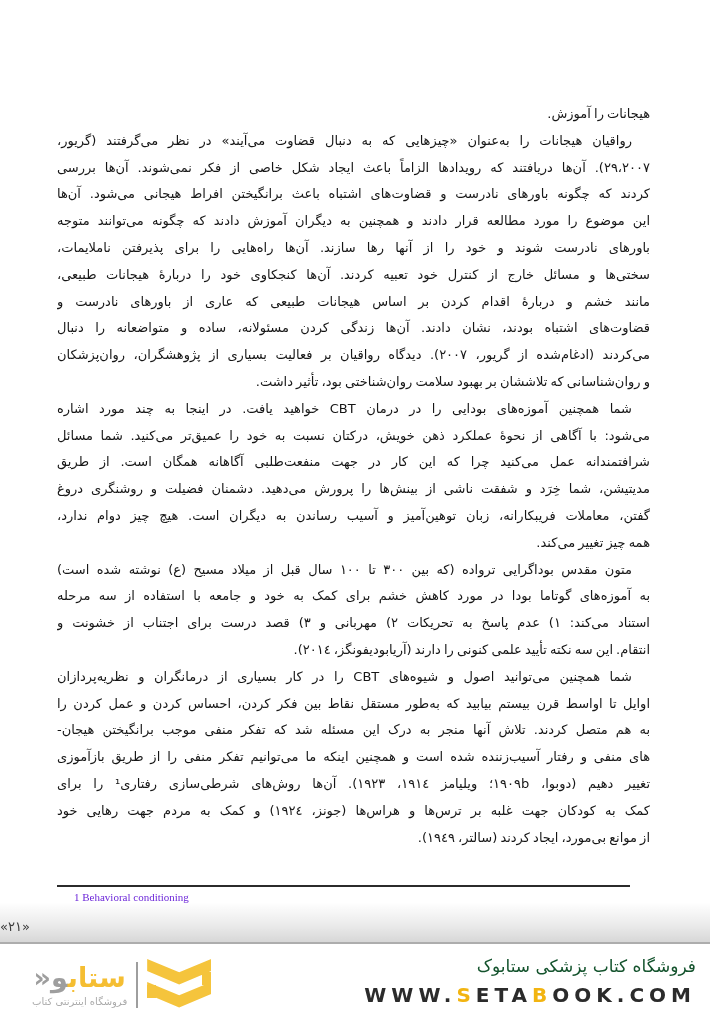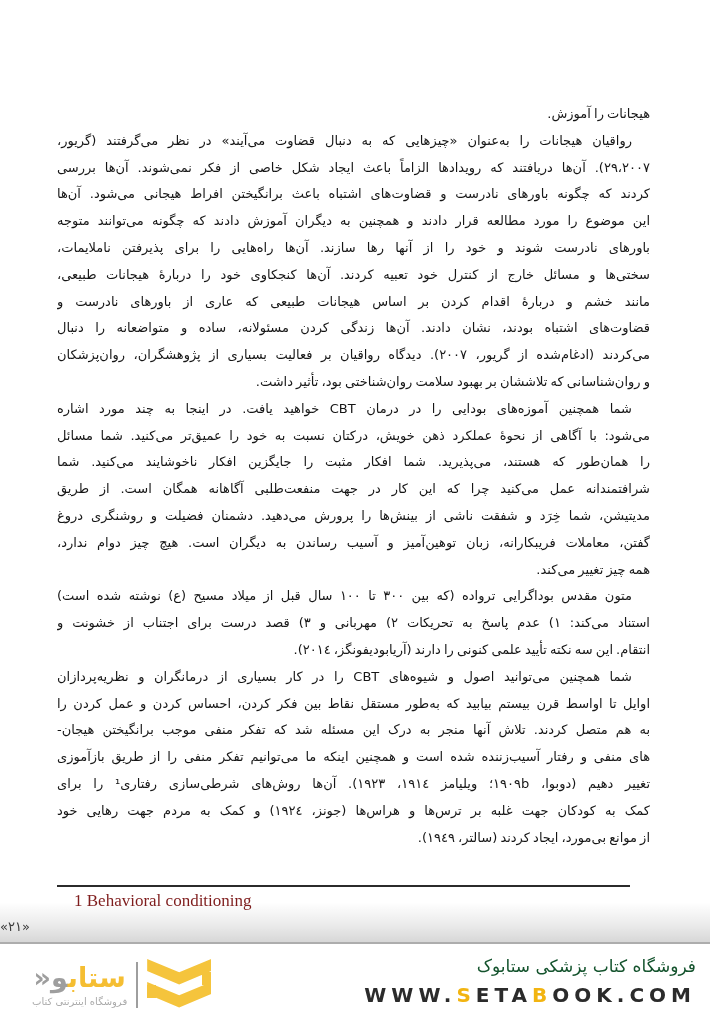--- a/index.html
+++ b/index.html
@@ -19,21 +19,21 @@
   .line.last{text-align:right;text-align-last:right;}
   .line.indent{padding-right:18px;}
 
   #footnote-rule{
     position:absolute;left:57px;top:885px;width:573px;height:2px;
     background:#2b2b2b;
   }
   #footnote{
     position:absolute;left:74px;top:891px;direction:ltr;
     font-family:"Liberation Serif","DejaVu Serif",serif;
-    font-size:17px;color:#7f1d1d;
+    font-size:11px;color:#6d28d9;
   }
   #page-bottom-shade{
     position:absolute;left:0;right:0;top:902px;height:41px;
     background:linear-gradient(to bottom,rgba(0,0,0,0) 0%,rgba(0,0,0,0.08) 55%,rgba(0,0,0,0.16) 100%);
   }
   #page-number{
     position:absolute;left:0;right:0;top:919px;text-align:left;
     font-size:13px;color:#3a3a3a;z-index:2;
   }
   #page-footer-divider{
@@ -83,26 +83,26 @@
     <div class="line">کردند که چگونه باورهای نادرست و قضاوت‌های اشتباه باعث برانگیختن افراط هیجانی می‌شود. آن‌ها</div>
     <div class="line">این موضوع را مورد مطالعه قرار دادند و همچنین به دیگران آموزش دادند که چگونه می‌توانند متوجه</div>
     <div class="line">باورهای نادرست شوند و خود را از آنها رها سازند. آن‌ها راه‌هایی را برای پذیرفتن ناملایمات،</div>
     <div class="line">سختی‌ها و مسائل خارج از کنترل خود تعبیه کردند. آن‌ها کنجکاوی خود را دربارهٔ هیجانات طبیعی،</div>
     <div class="line">مانند خشم و دربارهٔ اقدام کردن بر اساس هیجانات طبیعی که عاری از باورهای نادرست و</div>
     <div class="line">قضاوت‌های اشتباه بودند، نشان دادند. آن‌ها زندگی کردن مسئولانه، ساده و متواضعانه را دنبال</div>
     <div class="line">می‌کردند (ادغام‌شده از گریور، ۲۰۰۷). دیدگاه رواقیان بر فعالیت بسیاری از پژوهشگران، روان‌پزشکان</div>
     <div class="line last">و روان‌شناسانی که تلاششان بر بهبود سلامت روان‌شناختی بود، تأثیر داشت.</div>
     <div class="line indent">شما همچنین آموزه‌های بودایی را در درمان CBT خواهید یافت. در اینجا به چند مورد اشاره</div>
     <div class="line">می‌شود: با آگاهی از نحوهٔ عملکرد ذهن خویش، درکتان نسبت به خود را عمیق‌تر می‌کنید. شما مسائل</div>
-    <div class="line">را همان‌طور که هستند، می‌پذیرید. شما افکار مثبت را جایگزین افکار ناخوشایند می‌کنید. شما</div>
     <div class="line">شرافتمندانه عمل می‌کنید چرا که این کار در جهت منفعت‌طلبی آگاهانه همگان است. از طریق</div>
     <div class="line">مدیتیشن، شما خِرَد و شفقت ناشی از بینش‌ها را پرورش می‌دهید. دشمنان فضیلت و روشنگری دروغ</div>
     <div class="line">گفتن، معاملات فریبکارانه، زبان توهین‌آمیز و آسیب رساندن به دیگران است. هیچ چیز دوام ندارد،</div>
     <div class="line last">همه چیز تغییر می‌کند.</div>
     <div class="line indent">متون مقدس بوداگرایی ترواده (که بین ۳۰۰ تا ۱۰۰ سال قبل از میلاد مسیح (ع) نوشته شده است)</div>
+    <div class="line">به آموزه‌های گوتاما بودا در مورد کاهش خشم برای کمک به خود و جامعه با استفاده از سه مرحله</div>
     <div class="line">استناد می‌کند: ۱) عدم پاسخ به تحریکات ۲) مهربانی و ۳) قصد درست برای اجتناب از خشونت و</div>
     <div class="line last">انتقام. این سه نکته تأیید علمی کنونی را دارند (آریابودیفونگز، ۲۰۱٤).</div>
     <div class="line indent">شما همچنین می‌توانید اصول و شیوه‌های CBT را در کار بسیاری از درمانگران و نظریه‌پردازان</div>
     <div class="line">اوایل تا اواسط قرن بیستم بیابید که به‌طور مستقل نقاط بین فکر کردن، احساس کردن و عمل کردن را</div>
     <div class="line">به هم متصل کردند. تلاش آنها منجر به درک این مسئله شد که تفکر منفی موجب برانگیختن هیجان-</div>
     <div class="line">های منفی و رفتار آسیب‌زننده شده است و همچنین اینکه ما می‌توانیم تفکر منفی را از طریق بازآموزی</div>
     <div class="line">تغییر دهیم (دوبوا، ۱۹۰۹b؛ ویلیامز ۱۹۱٤، ۱۹۲۳). آن‌ها روش‌های شرطی‌سازی رفتاری¹ را برای</div>
     <div class="line">کمک به کودکان جهت غلبه بر ترس‌ها و هراس‌ها (جونز، ۱۹۲٤) و کمک به مردم جهت رهایی خود</div>
     <div class="line last">از موانع بی‌مورد، ایجاد کردند (سالتر، ۱۹٤۹).</div>
   </div>

